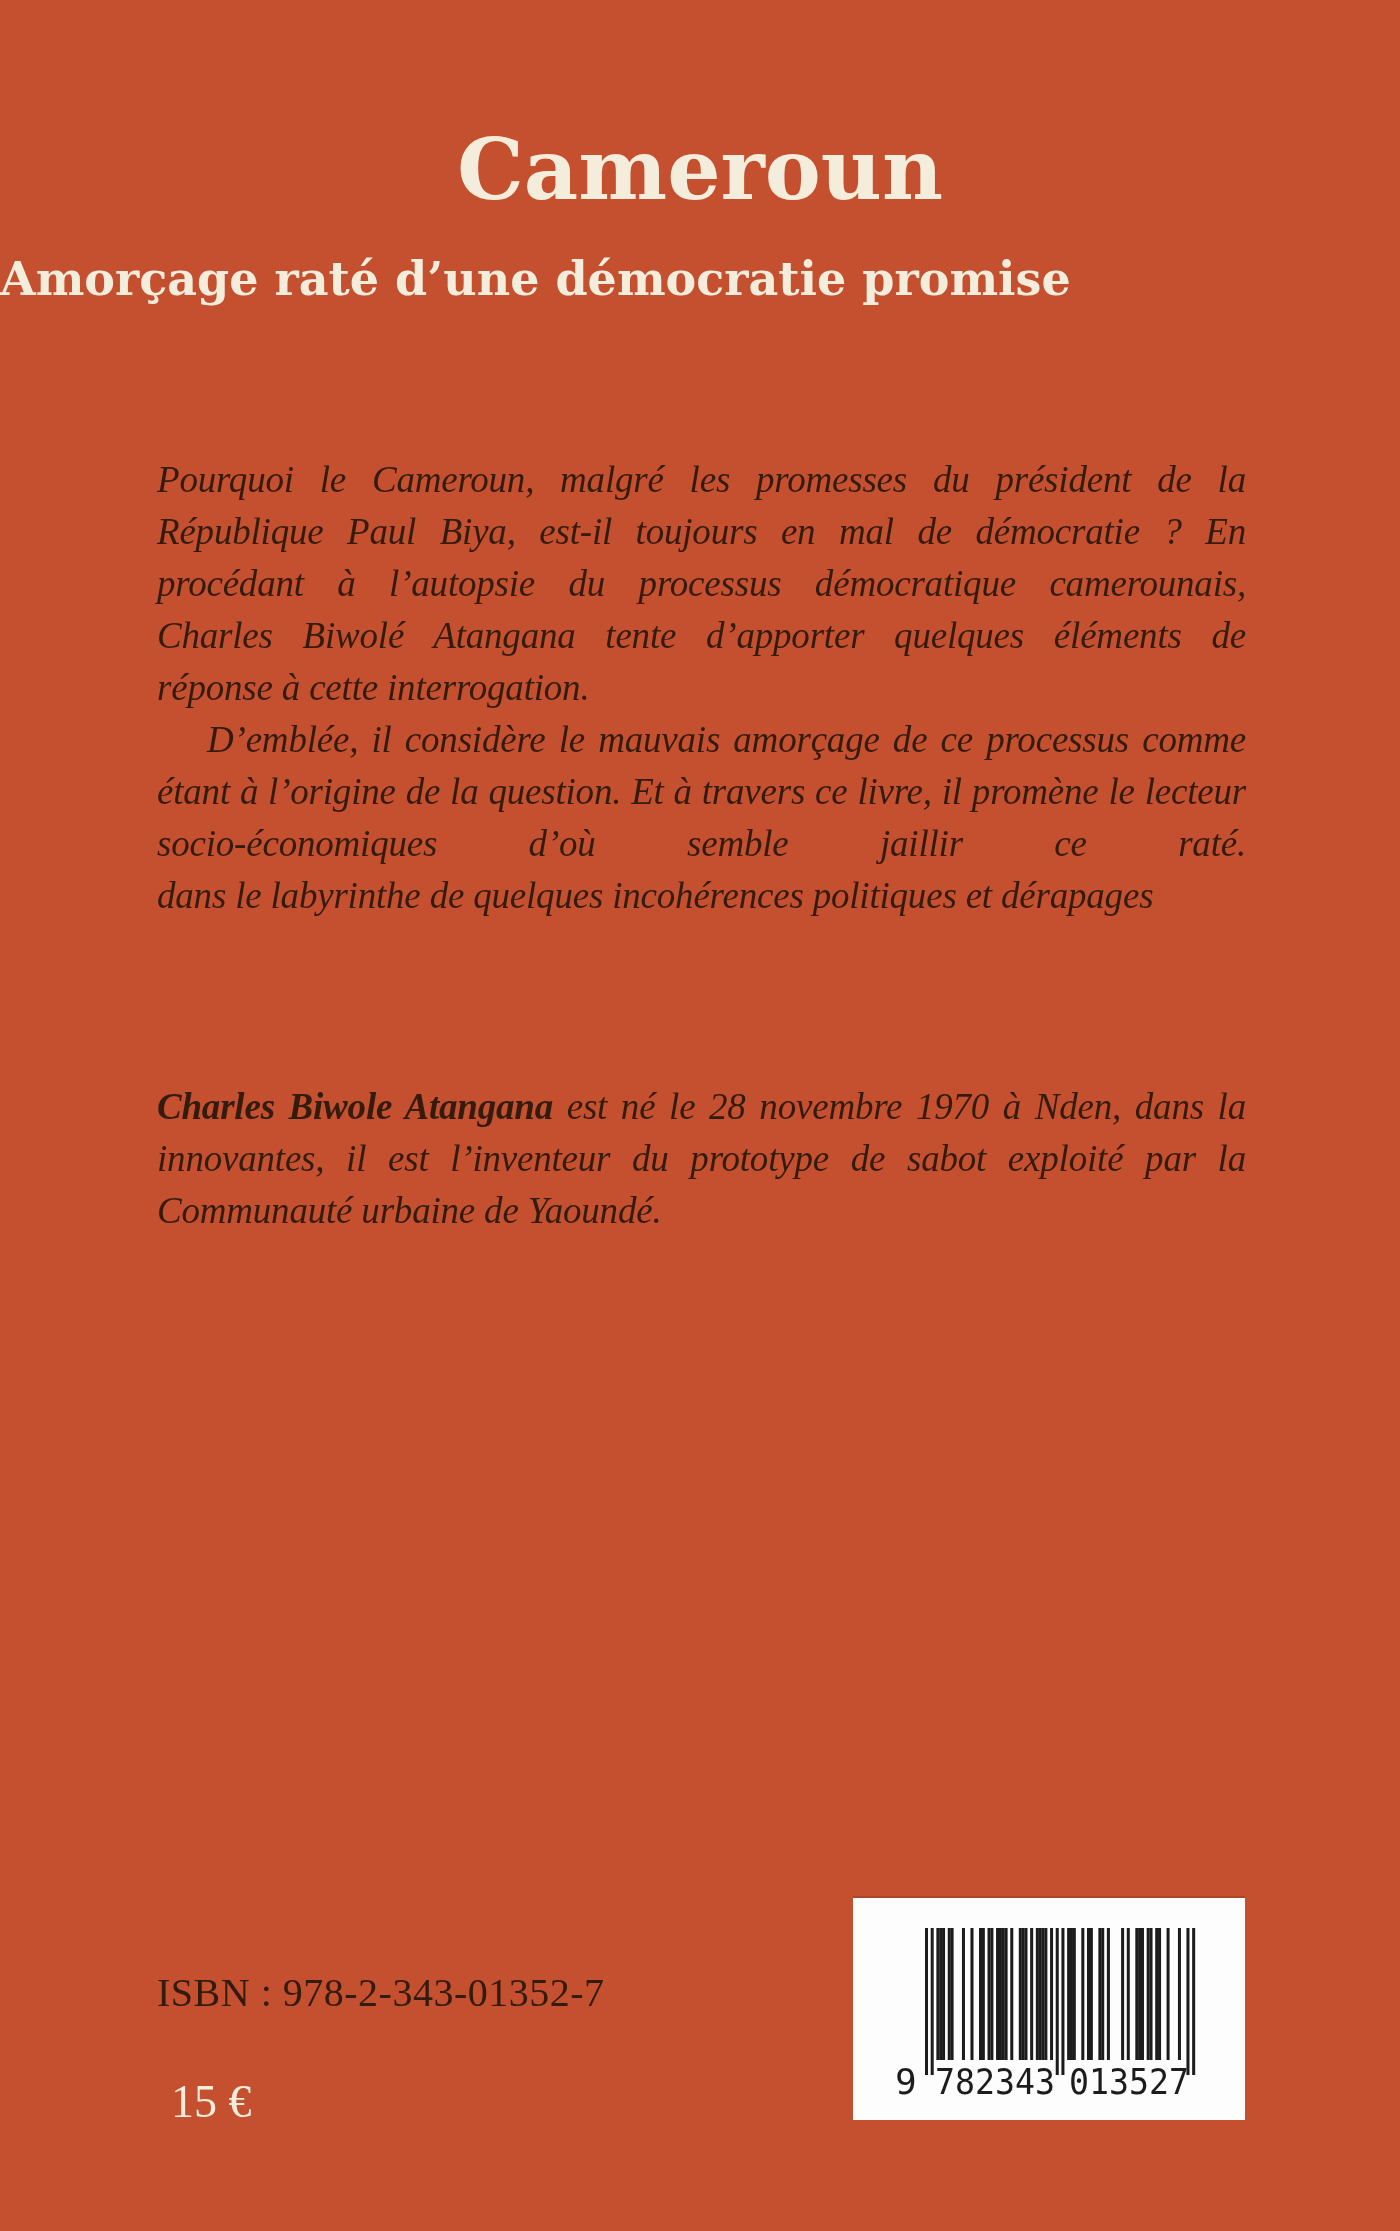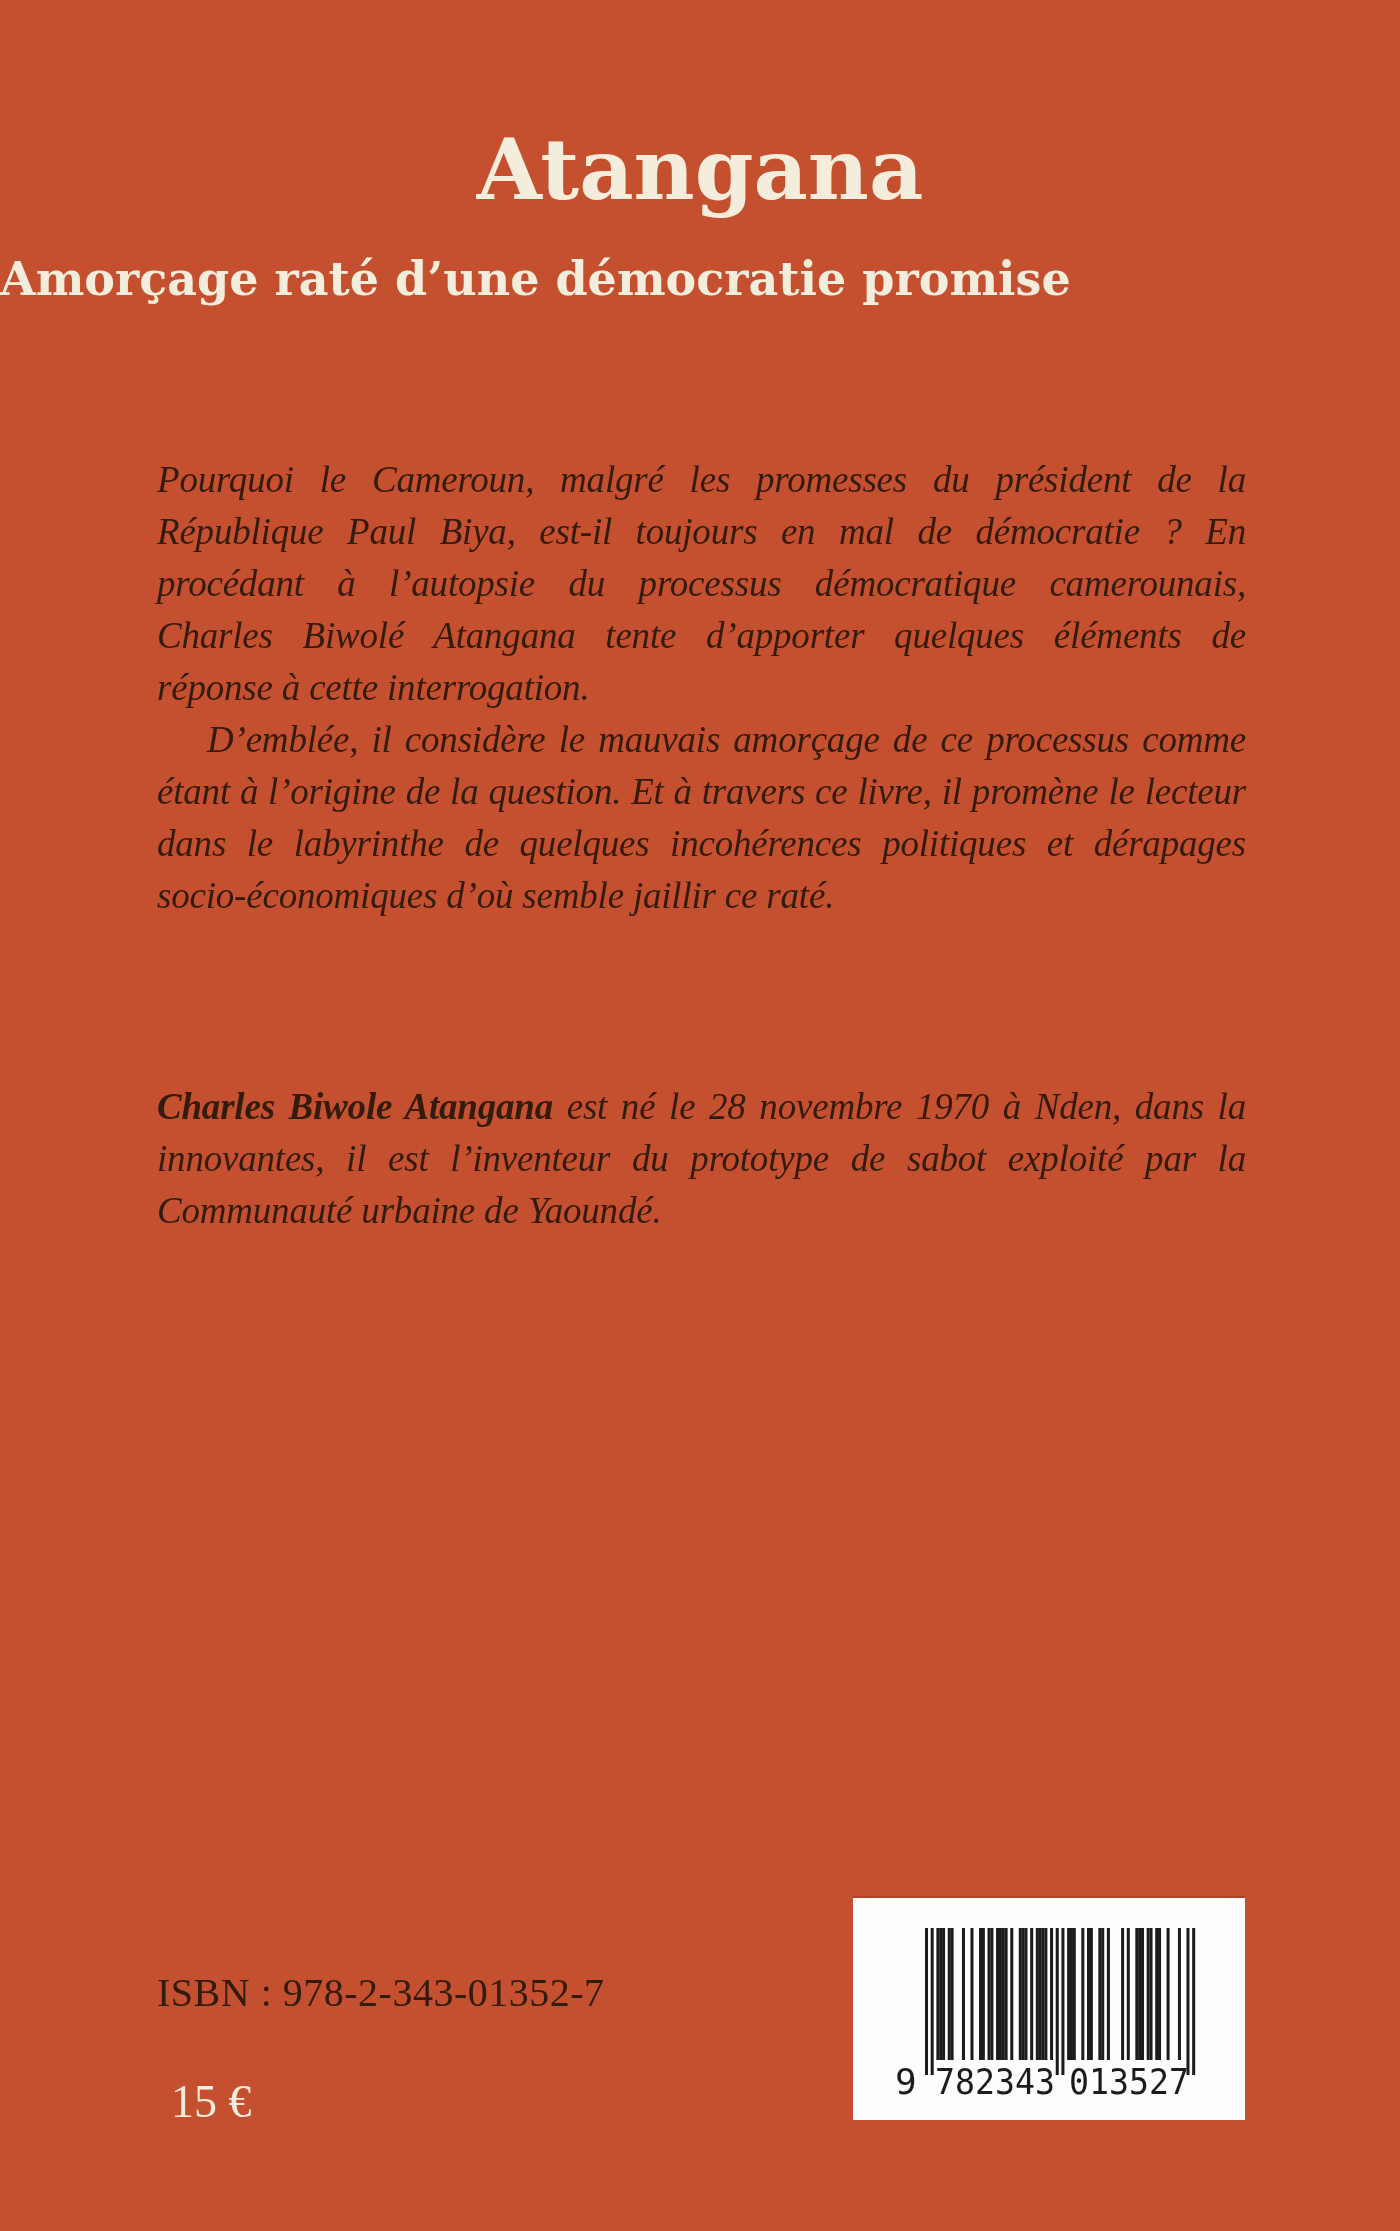--- a/index.html
+++ b/index.html
@@ -71,37 +71,37 @@
     color: var(--cream, #f4eddc);
     font-size: 46px;
     line-height: 52px;
   }
 </style>
 </head>
 <body>
 
 <div class="cover" style="--bg: #c5502f; --ink: #331b0e; --cream: #f4eddc; --barcode-bg: #fdfdfd;">
 
-  <h1 class="book-title">Atangana</h1>
+  <h1 class="book-title">Cameroun</h1>
 
   <h2 class="book-subtitle">Amorçage raté d’une démocratie promise</h2>
 
   <section class="column synopsis">
     <div class="para p1">
         <div class="line">Pourquoi le Cameroun, malgré les promesses du président de la</div>
         <div class="line">République Paul Biya, est-il toujours en mal de démocratie ? En</div>
         <div class="line">procédant à l’autopsie du processus démocratique camerounais,</div>
         <div class="line">Charles Biwolé Atangana tente d’apporter quelques éléments de</div>
         <div class="line">réponse à cette interrogation.</div>
       </div>
     <div class="para p2">
         <div class="line">D’emblée, il considère le mauvais amorçage de ce processus comme</div>
         <div class="line">étant à l’origine de la question. Et à travers ce livre, il promène le lecteur</div>
+        <div class="line">socio-économiques d’où semble jaillir ce raté.</div>
         <div class="line">dans le labyrinthe de quelques incohérences politiques et dérapages</div>
-        <div class="line">socio-économiques d’où semble jaillir ce raté.</div>
       </div>
   </section>
 
   <section class="column bio">
     <div class="line"><span class="author-name">Charles Biwole Atangana</span><span> est né le 28 novembre 1970 à Nden, dans la</span></div>
     <div class="bio-lines">
         <div class="line">innovantes, il est l’inventeur du prototype de sabot exploité par la</div>
         <div class="line">Communauté urbaine de Yaoundé.</div>
       </div>
   </section>

